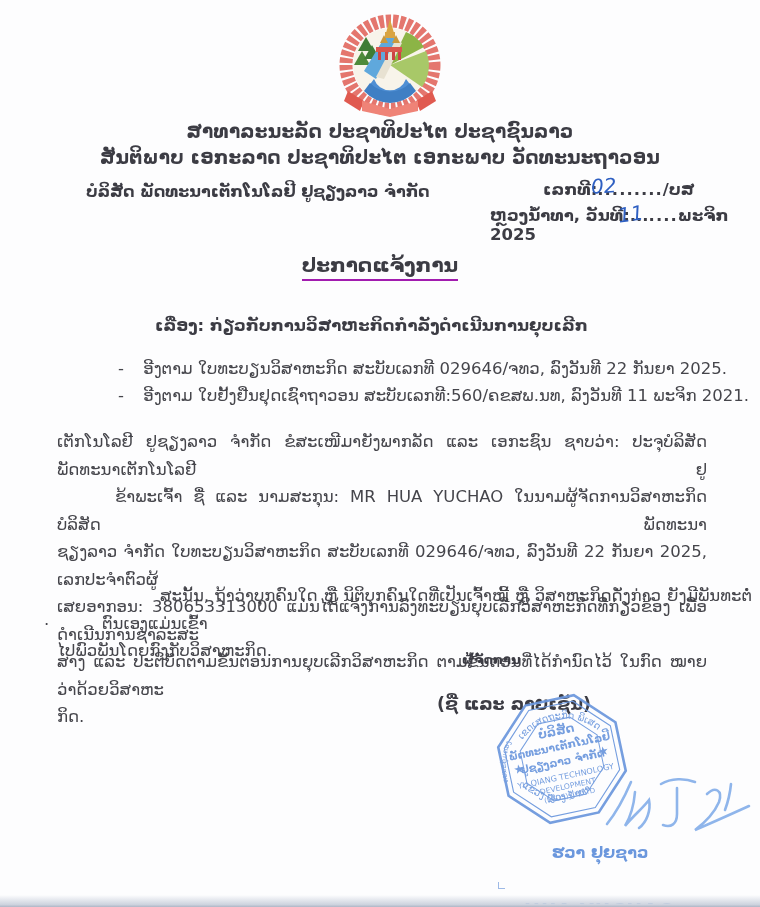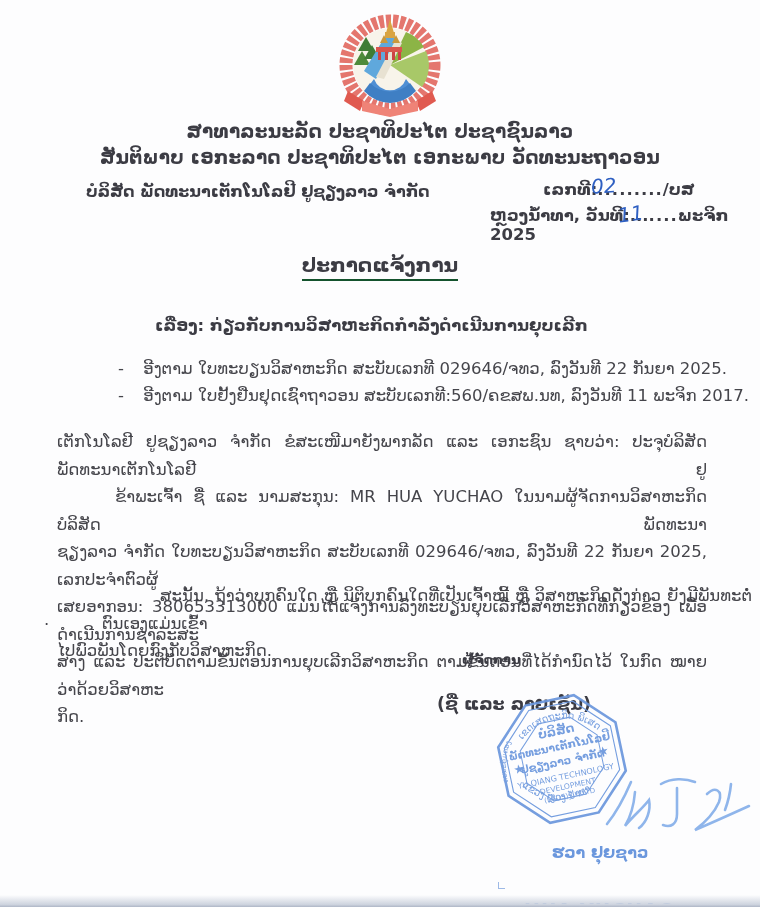--- a/index.html
+++ b/index.html
@@ -4,21 +4,21 @@
 <style>
   html,body{margin:0;padding:0;background:#ffffff;}
   .page{position:relative;width:760px;height:907px;background:#fdfdfe;
         font-family:"DejaVu Sans", sans-serif;color:#45454b;overflow:hidden;}
   .abs{position:absolute;}
   .b{font-weight:600;color:#3c3c44;}
   .ctr{left:0;width:760px;text-align:center;}
   .hline{font-size:18.5px;letter-spacing:.2px;}
   .body-txt{font-size:16.5px;line-height:27.5px;}
   .jline{width:650px;text-align:justify;text-align-last:justify;}
-  .title-underline{display:inline-block;border-bottom:2px solid #14532d;padding-bottom:2px;}
+  .title-underline{display:inline-block;border-bottom:2px solid #a21caf;padding-bottom:2px;}
   .hand{font-style:italic;font-weight:500;color:#2e5fc2;font-size:20px;}
   .dots{letter-spacing:1px;}
   .stampblue{color:#6b97dd;}
   .scanedge{left:0;bottom:0;width:760px;height:12px;
             background:linear-gradient(to bottom, rgba(205,210,220,0), #cdd3de 80%, #aeb6c6);}
   svg text{font-family:"DejaVu Sans", sans-serif;}
 </style>
 </head>
 <body>
 
@@ -79,21 +79,21 @@
   </div>
 
   <div class="abs b" style="left:155px;top:316px;font-size:16.5px;text-align:center;">ເລື່ອງ: ກ່ຽວກັບການວິສາຫະກິດກຳລັງດຳເນີນການຍຸບເລີກ</div>
 
   <div class="abs body-txt" style="left:118px;top:355px;">
     <span>-</span>
     <span style="margin-left:14px;">ອີງຕາມ ໃບທະບຽນວິສາຫະກິດ ສະບັບເລກທີ 029646/ຈທວ, ລົງວັນທີ 22 ກັນຍາ 2025.</span>
   </div>
   <div class="abs body-txt" style="left:118px;top:382px;">
     <span>-</span>
-    <span style="margin-left:14px;">ອີງຕາມ ໃບຢັ້ງຢືນຢຸດເຊົາຖາວອນ ສະບັບເລກທີ:560/ຄຂສພ.ນທ, ລົງວັນທີ 11 ພະຈິກ 2017.</span>
+    <span style="margin-left:14px;">ອີງຕາມ ໃບຢັ້ງຢືນຢຸດເຊົາຖາວອນ ສະບັບເລກທີ:560/ຄຂສພ.ນທ, ລົງວັນທີ 11 ພະຈິກ 2021.</span>
   </div>
 
   <div class="abs body-txt" style="left:57px;top:428px;width:650px;">
     <div class="jline">ເຕັກໂນໂລຢີ ຢູຊຽງລາວ ຈຳກັດ ຂໍສະເໜີມາຍັງພາກລັດ ແລະ ເອກະຊົນ ຊາບວ່າ: ປະຈຸບໍລິສັດ ພັດທະນາເຕັກໂນໂລຢີ ຢູ</div>
     <div class="jline" style="text-indent:58px;">ຂ້າພະເຈົ້າ ຊື່ ແລະ ນາມສະກຸນ: MR HUA YUCHAO ໃນນາມຜູ້ຈັດການວິສາຫະກິດ ບໍລິສັດ ພັດທະນາ</div>
     <div class="jline">ຊຽງລາວ ຈຳກັດ ໃບທະບຽນວິສາຫະກິດ ສະບັບເລກທີ 029646/ຈທວ, ລົງວັນທີ 22 ກັນຍາ 2025, ເລກປະຈຳຕົວຜູ້</div>
     <div class="jline">ເສຍອາກອນ: 380653313000 ແມ່ນໄດ້ແຈ້ງການລົງທະບຽນຍຸບເລີກວິສາຫະກິດທີ່ກ່ຽວຂ້ອງ ເພື່ອດຳເນີນການຊຳລະສະ</div>
     <div class="jline">ສາງ ແລະ ປະຕິບັດຕາມຂັ້ນຕອນການຍຸບເລີກວິສາຫະກິດ ຕາມຂັ້ນຕອນທີ່ໄດ້ກຳນົດໄວ້ ໃນກົດ ໝາຍວ່າດ້ວຍວິສາຫະ</div>
     <div>ກິດ.</div>
   </div>

